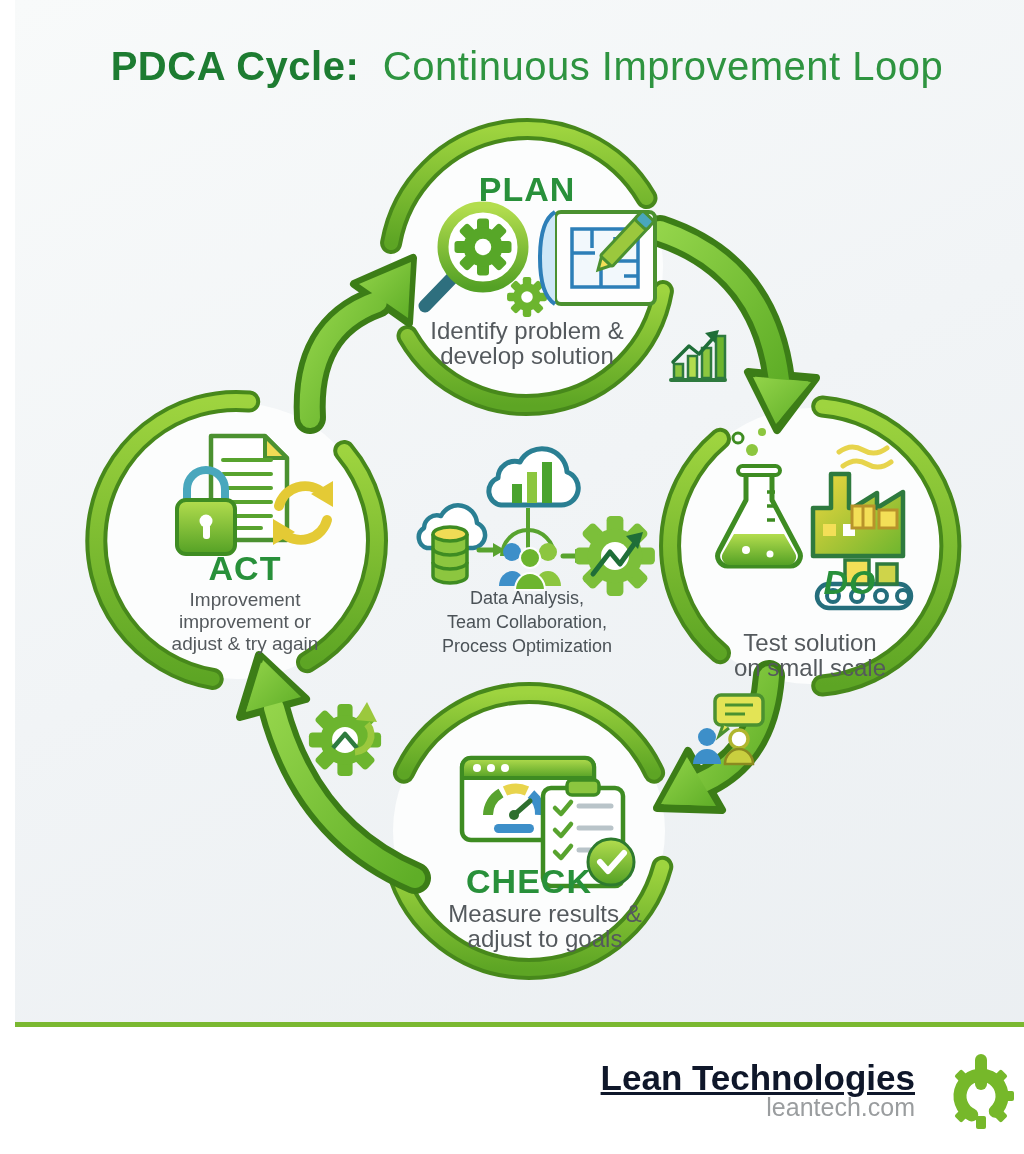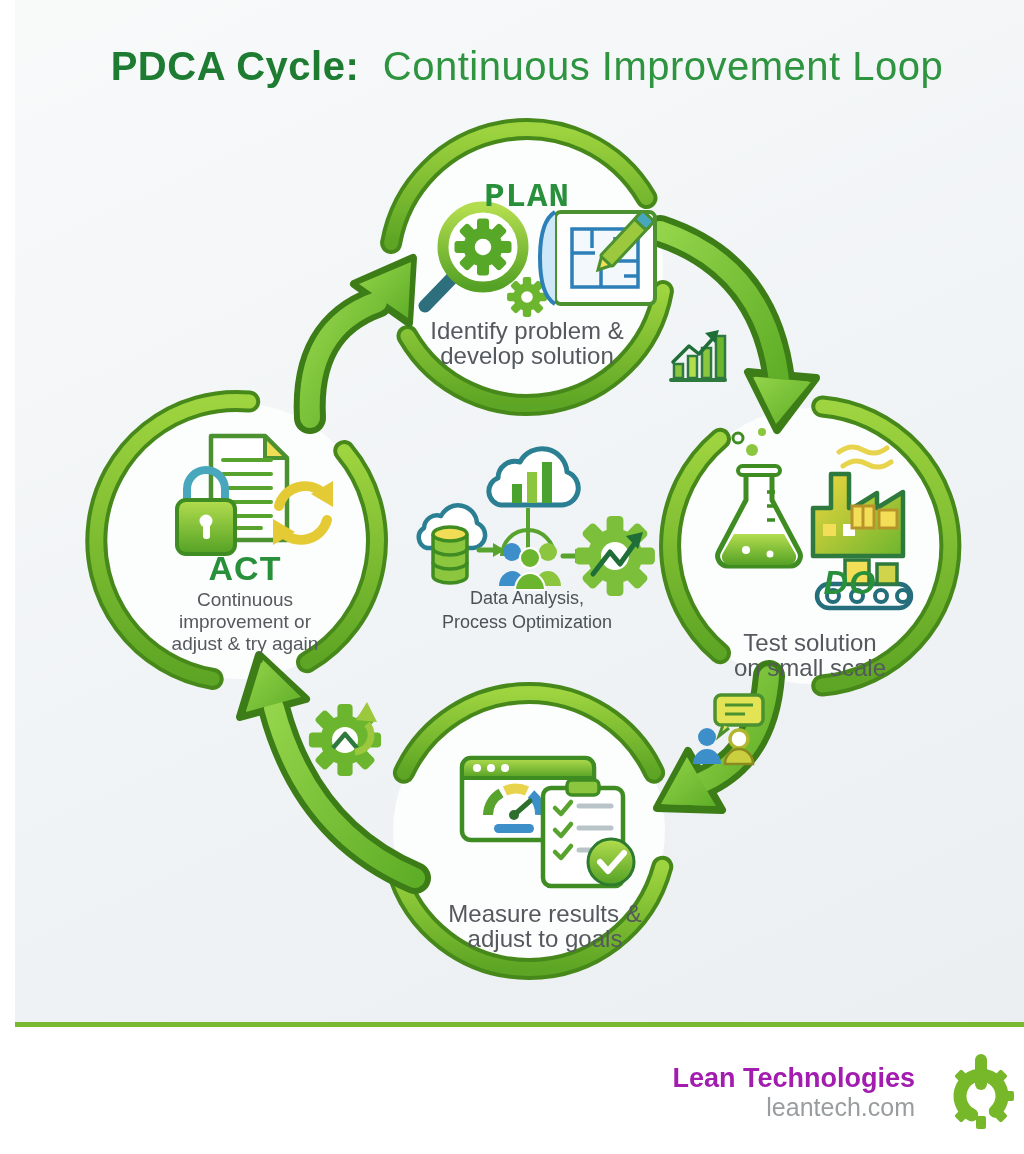--- a/index.html
+++ b/index.html
@@ -15,21 +15,21 @@
                color:#28903a;font-size:34px;letter-spacing:1px;text-align:center;}
   .stage-desc{position:absolute;transform:translateX(-50%);color:#54595d;
               font-size:24px;line-height:25px;text-align:center;white-space:nowrap;}
   .center-text{position:absolute;transform:translateX(-50%);color:#4b5257;
                font-size:18px;line-height:24px;text-align:center;white-space:nowrap;}
   .divider{position:absolute;top:1022px;left:0;width:1024px;height:5px;background:#7ab830;}
   .footer{position:absolute;top:1027px;left:0;width:1024px;height:127px;background:#ffffff;
           display:flex;align-items:center;justify-content:flex-end;
           padding-right:22px;box-sizing:border-box;}
   .footer-text{text-align:right;margin-right:30px;}
-  .footer-company{font-weight:700;font-size:27px;color:#a21caf;line-height:32px;}
+  .footer-company{font-weight:700;font-size:35px;color:#0f172a;line-height:32px;text-decoration:underline;}
   .footer-site{font-size:25px;color:#9a9d9f;line-height:26px;}
 </style>
 </head>
 <body>
 
 <div class="page">
 
   <div class="title">
     <span class="bold">PDCA Cycle:</span>
     <span class="light">Continuous Improvement Loop</span>
@@ -270,46 +270,48 @@
     </g>
     <g>
       <use href="#gear8" fill="#6cb52e" transform="translate(330,740) scale(1.9)"></use>
       <circle cx="330" cy="740" r="13" fill="#ffffff"></circle>
       <path d="M318,748 l12,-14 12,14" fill="none" stroke="#2e7a3e" stroke-width="4.5" stroke-linejoin="round"></path>
       <path d="M340,752 a17,17 0 0 0 12,-28" fill="none" stroke="#9bc83d" stroke-width="7"></path>
       <polygon points="352,702 341,720 362,722" fill="#9bc83d"></polygon>
     </g>
   </svg>
 
-  <div class="stage-label" style="left:512px;top:178px;font-family:Liberation Mono, monospace;">PLAN</div>
+  <div class="stage-label" style="left:512px;top:170px;">PLAN</div>
   <div class="stage-desc" style="left:512px;top:318px;">
     <div>Identify problem &amp;</div>
     <div>develop solution</div>
   </div>
 
   <div class="stage-label" style="left:835px;top:563px;font-style:italic;">DO</div>
   <div class="stage-desc" style="left:795px;top:630px;">
     <div>Test solution</div>
     <div>on small scale</div>
   </div>
 
+  <div class="stage-label" style="left:514px;top:862px;">CHECK</div>
   <div class="stage-desc" style="left:530px;top:901px;">
     <div>Measure results &amp;</div>
     <div>adjust to goals</div>
   </div>
 
   <div class="stage-label" style="left:230px;top:549px;">ACT</div>
   <div class="stage-desc" style="left:230px;top:589px;font-size:19px;line-height:22px;">
-    <div>Continuous</div>
+    <div>Improvement</div>
     <div>improvement or</div>
     <div>adjust &amp; try again</div>
   </div>
 
   <div class="center-text" style="left:512px;top:586px;">
     <div>Data Analysis,</div>
+    <div>Team Collaboration,</div>
     <div>Process Optimization</div>
   </div>
 
   <div class="divider"></div>
   <div class="footer">
     <div class="footer-text">
       <div class="footer-company">Lean Technologies</div>
       <div class="footer-site">leantech.com</div>
     </div>
     <svg width="72" height="82" viewBox="0 0 72 82">

